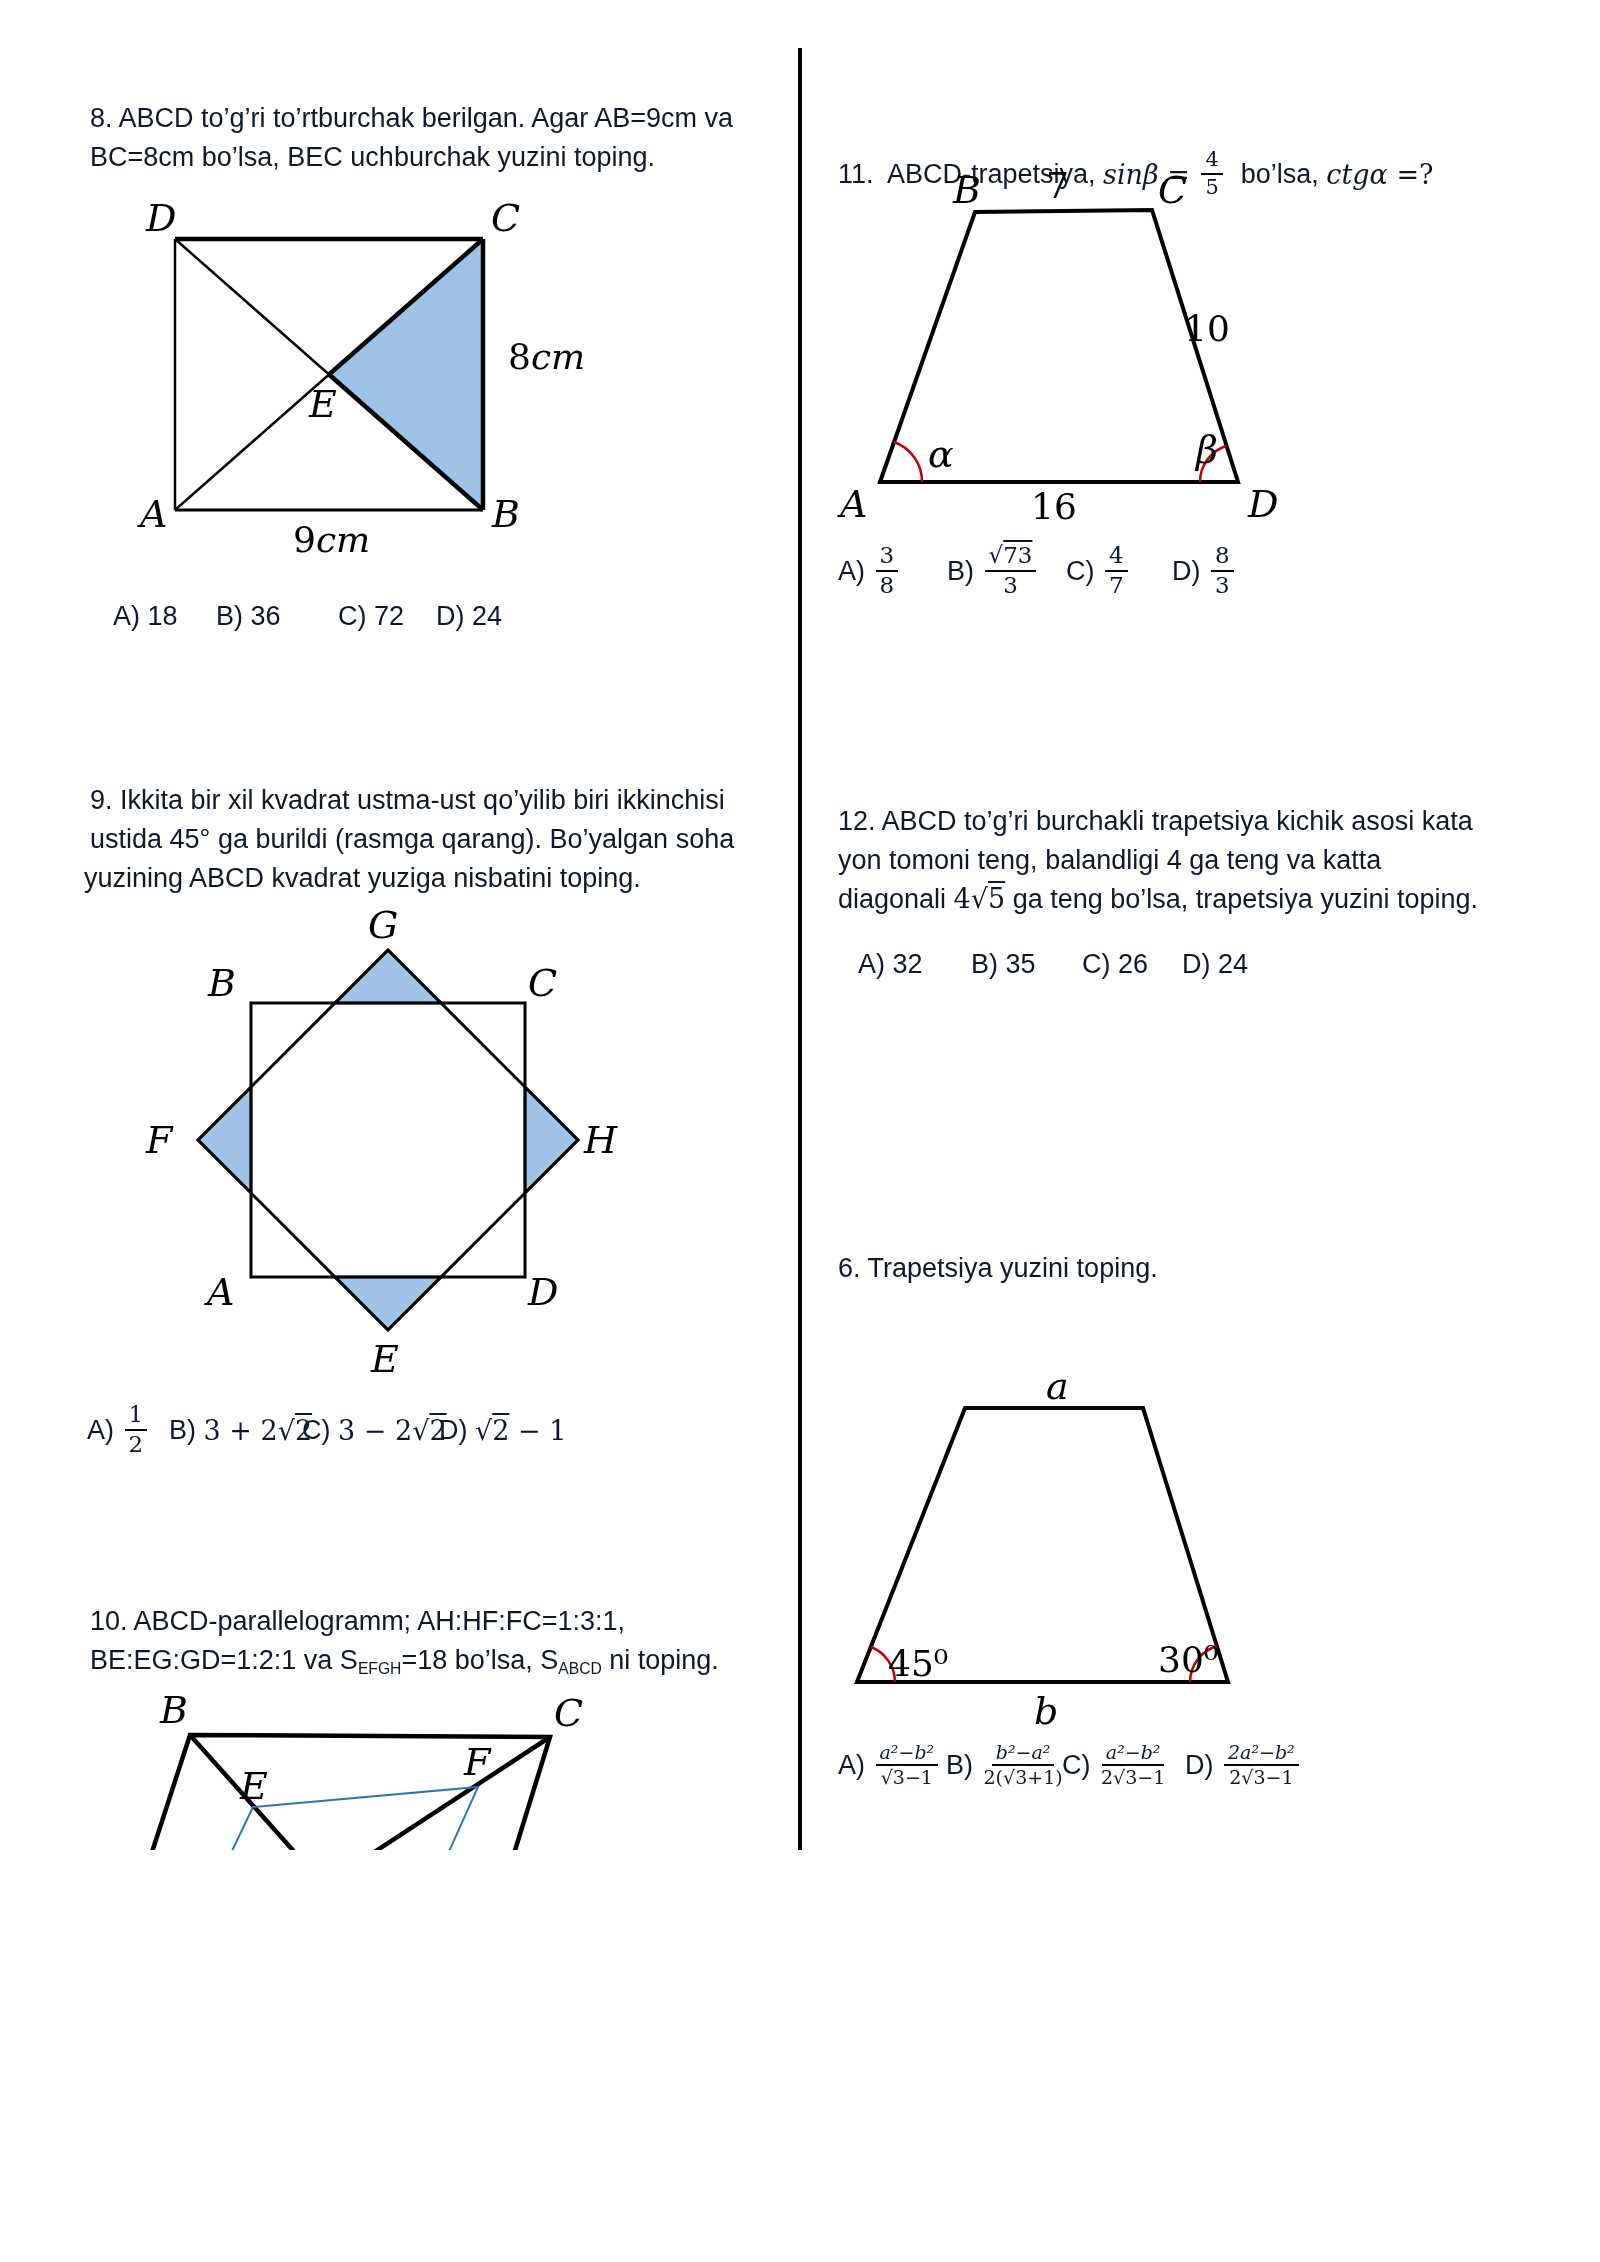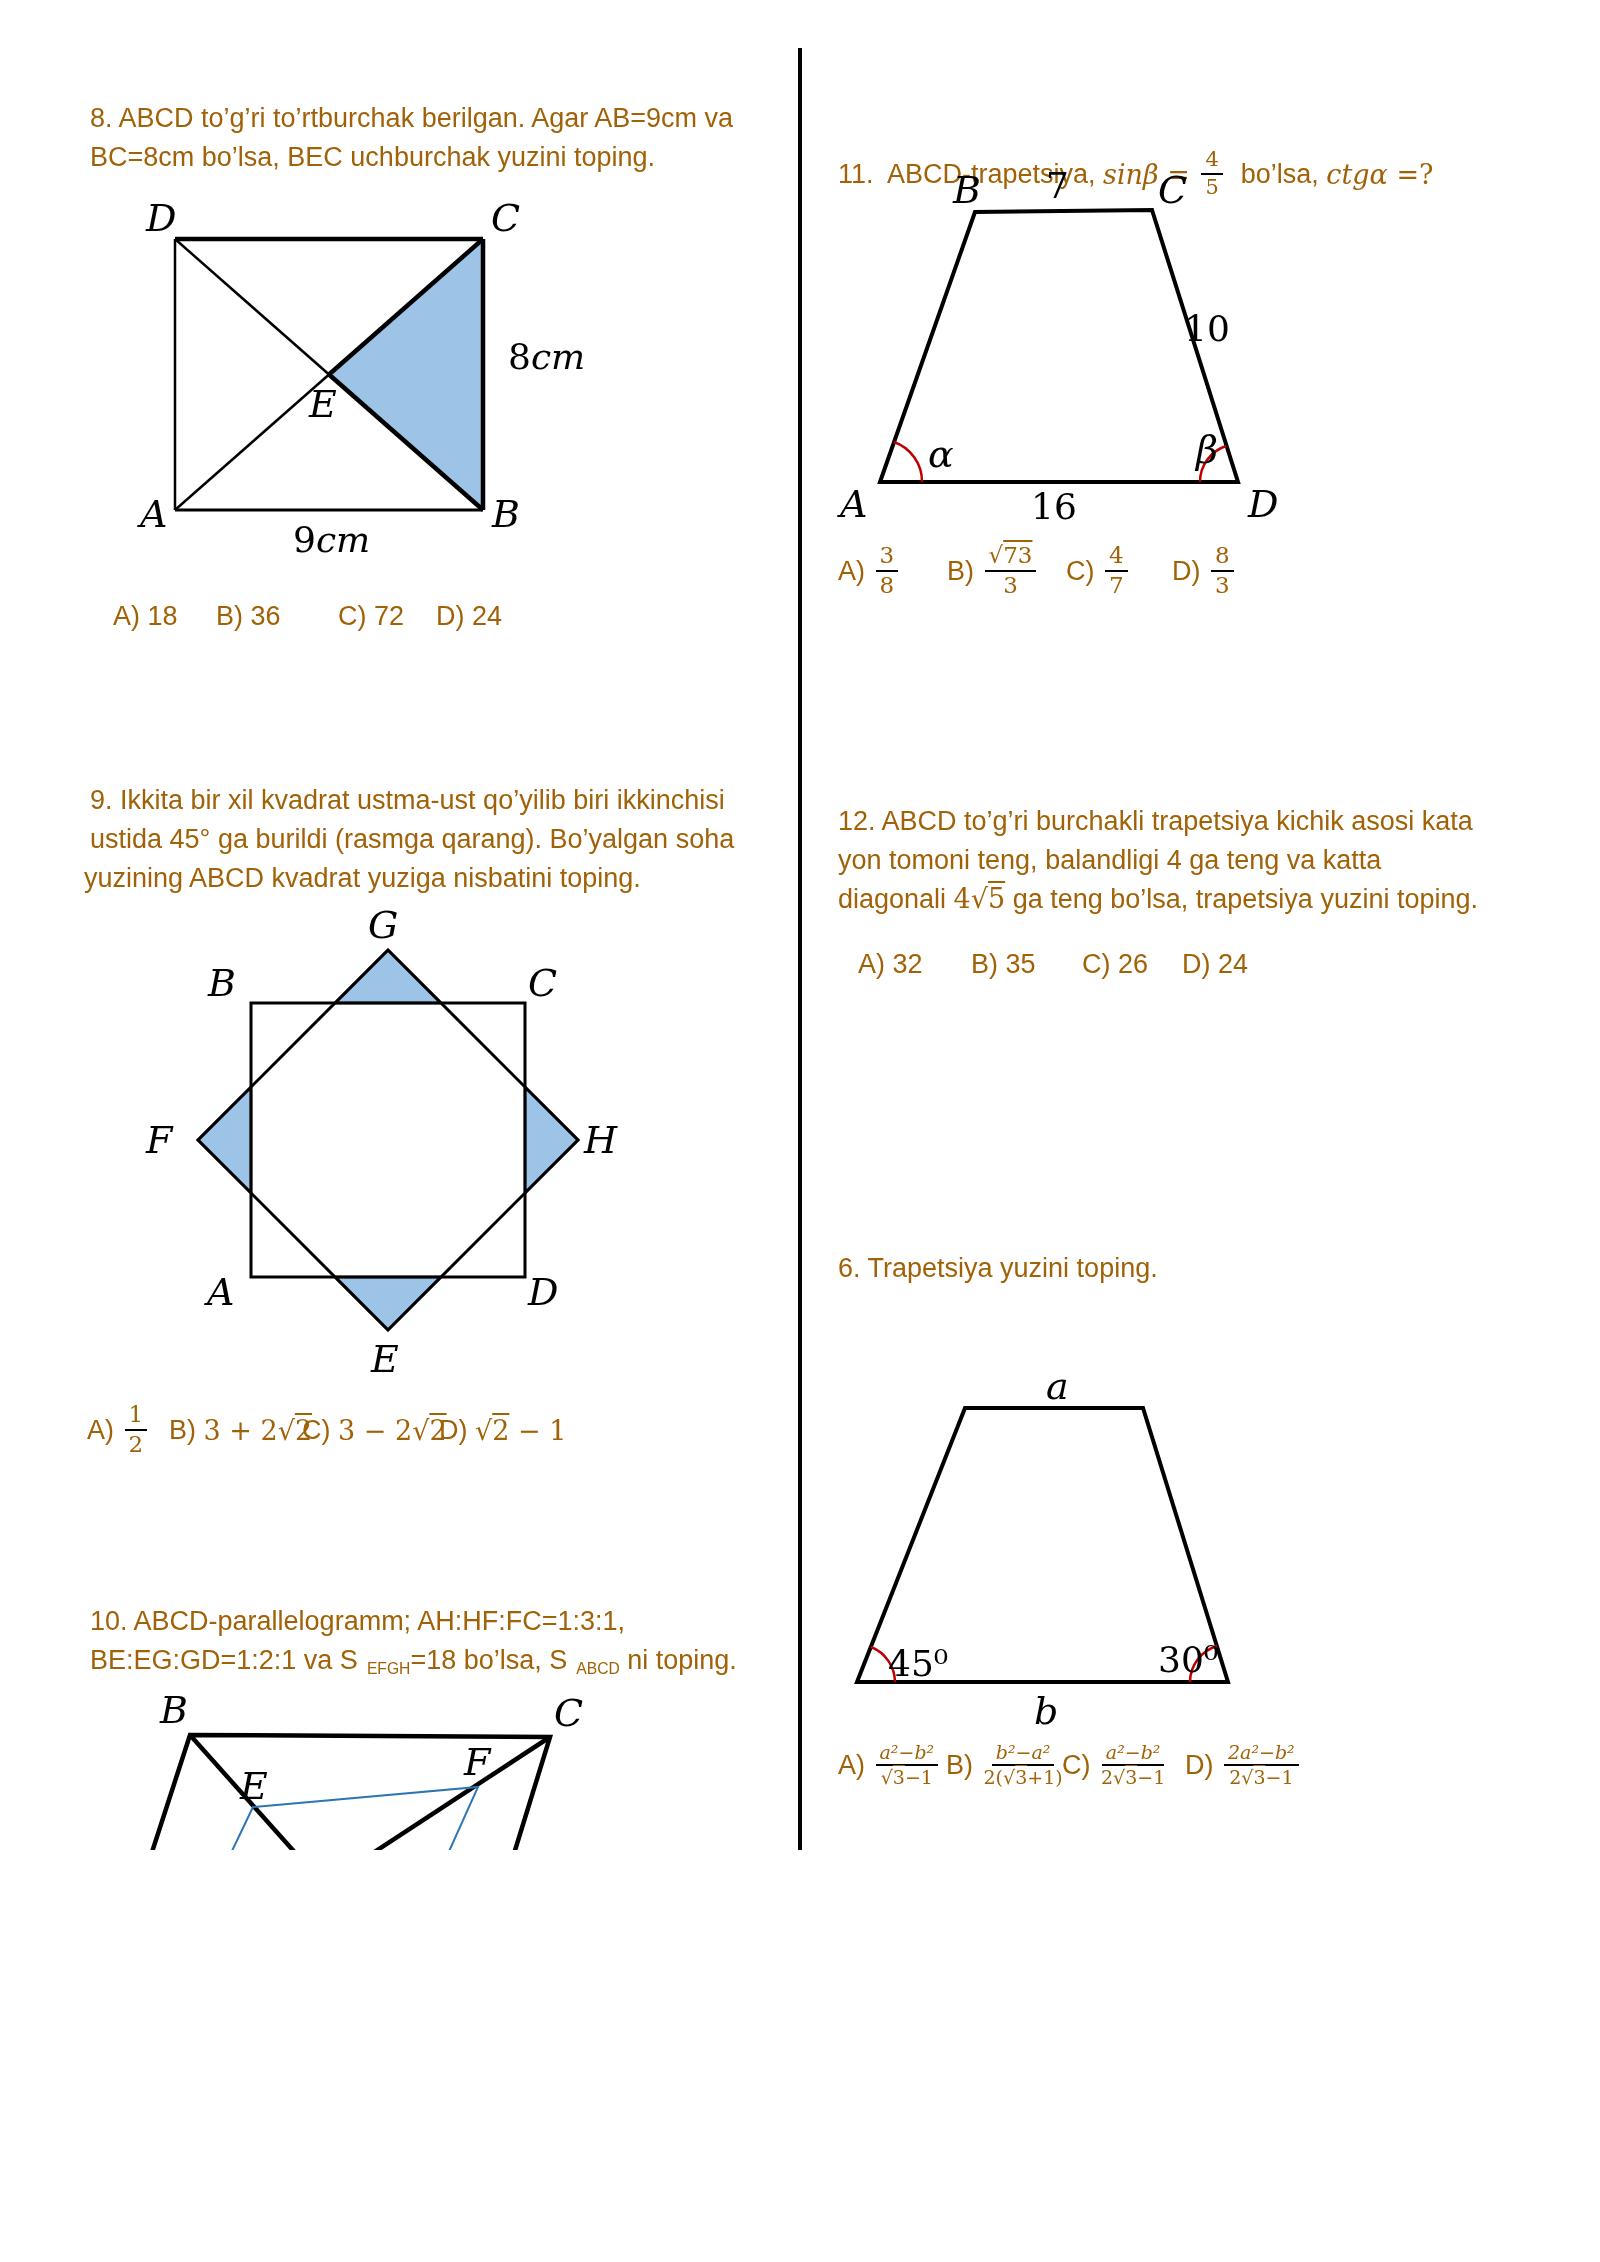--- a/index.html
+++ b/index.html
@@ -1,25 +1,25 @@
 <!DOCTYPE html>
 <html><head>
 <meta charset="utf-8">
 <style>
   html,body{margin:0;padding:0;background:#fff;}
   .page{position:relative;width:1600px;height:1850px;background:#ffffff;
-        font-family:"Liberation Sans",sans-serif;color:#a16207;overflow:hidden;}
+        font-family:"Liberation Sans",sans-serif;color:#0f172a;overflow:hidden;}
   section{position:absolute;left:0;top:0;width:0;height:0;overflow:visible;}
   .divider{position:absolute;left:798px;top:48px;width:4px;height:2165px;background:#000;}
   .tline{position:absolute;font-size:27px;line-height:34px;white-space:pre;}
   .opt{position:absolute;display:inline-flex;align-items:center;font-size:27px;white-space:pre;}
   .mi{font-family:"DejaVu Serif",serif;font-style:italic;}
   .mm{font-family:"DejaVu Serif",serif;}
   .ol{text-decoration:overline;}
-  sub{font-size:0.58em;vertical-align:-0.3em;line-height:0;margin-left:9px;}
+  sub{font-size:0.58em;vertical-align:-0.3em;line-height:0;}
   .frac{display:inline-flex;flex-direction:column;align-items:center;text-align:center;
         vertical-align:middle;line-height:1.12;font-family:"DejaVu Serif",serif;margin:0 3px;}
   .frac .num{border-bottom:2px solid #000;padding:0 4px 1px 4px;}
   .frac .den{padding-top:1px;}
   .opt .frac{font-size:23px;}
   .opt-sm .frac{font-size:19px;}
   .heading{position:absolute;display:flex;align-items:center;font-size:27px;white-space:pre;margin-top:47px;}
   .heading .frac{font-size:21px;}
   svg{position:absolute;overflow:visible;}
   .fl{font:italic 38px "DejaVu Serif",serif;fill:#000;}

